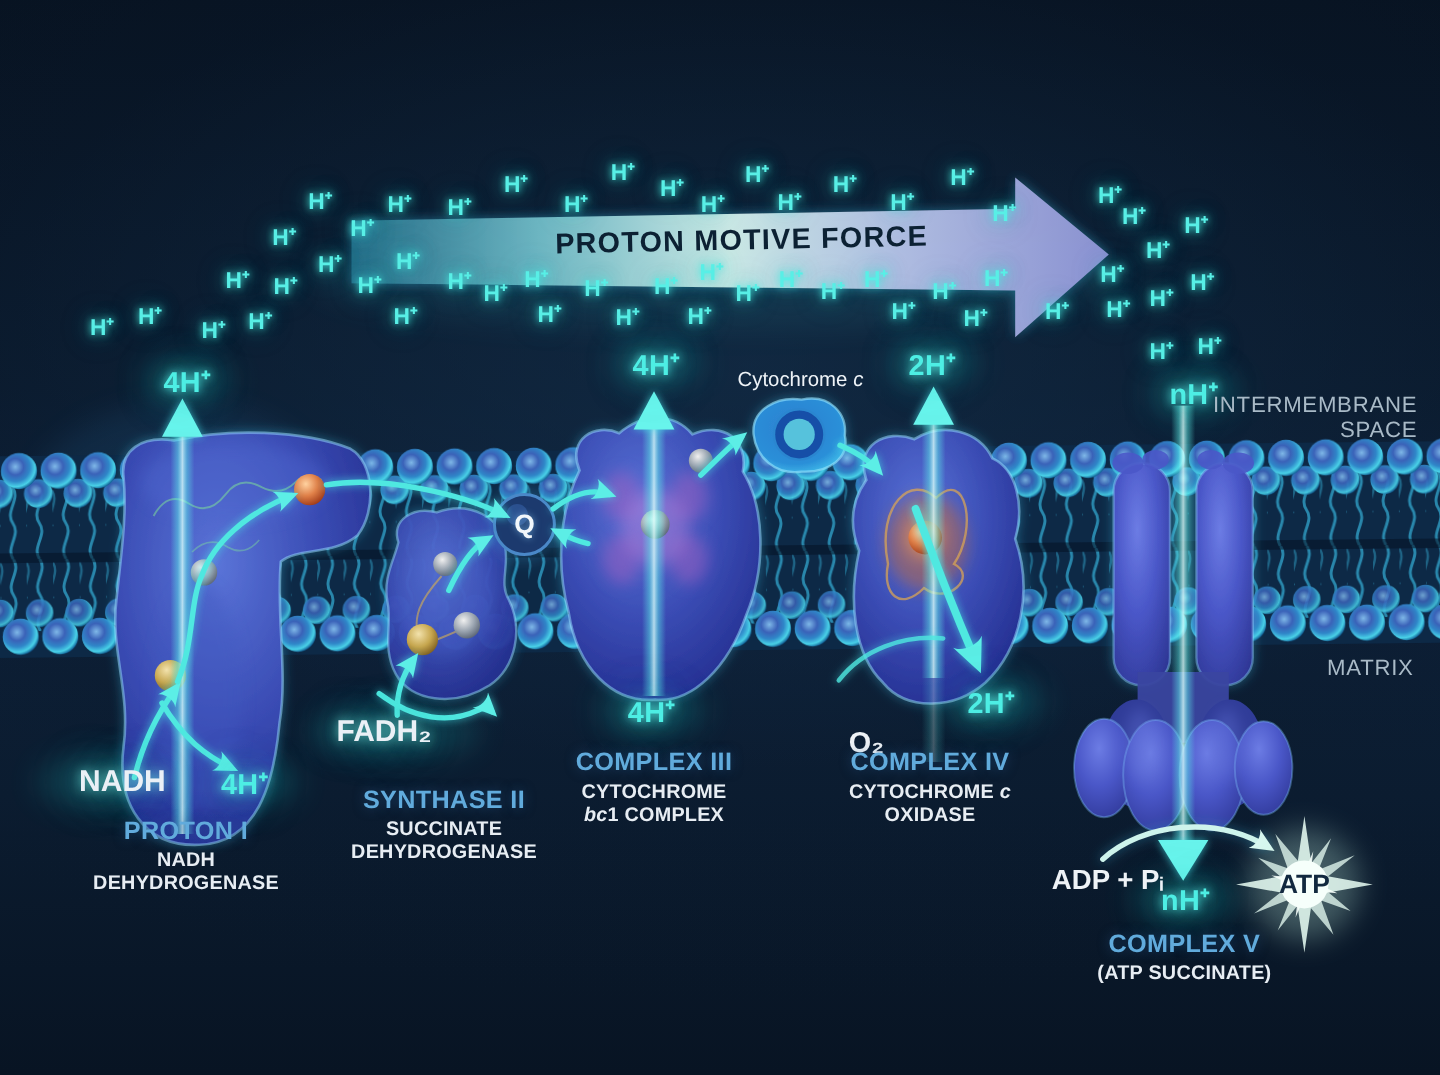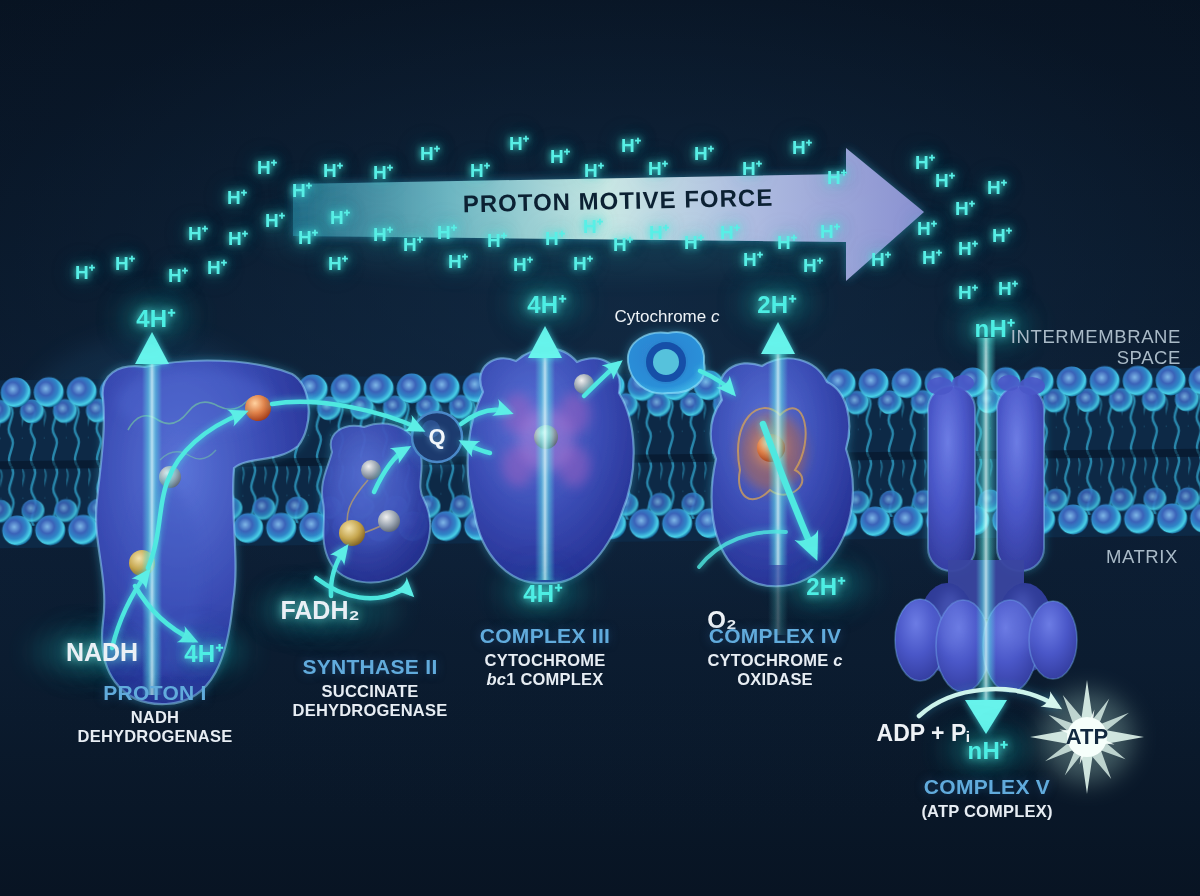--- a/index.html
+++ b/index.html
@@ -382,16 +382,16 @@
     <div class="csub">CYTOCHROME</div>
     <div class="csub"><i>bc</i><span>1 COMPLEX</span></div>
   </div>
   <div class="cblock" style="left:775px;top:624px;">
     <div class="cname">COMPLEX IV</div>
     <div class="csub"><span>CYTOCHROME </span><i>c</i></div>
     <div class="csub">OXIDASE</div>
   </div>
   <div class="cblock" style="left:987px;top:775px;">
     <div class="cname">COMPLEX V</div>
-    <div class="csub">(ATP COMPLEX)</div>
+    <div class="csub">(ATP SUCCINATE)</div>
   </div>
 
 </div>
 
 </body></html>

